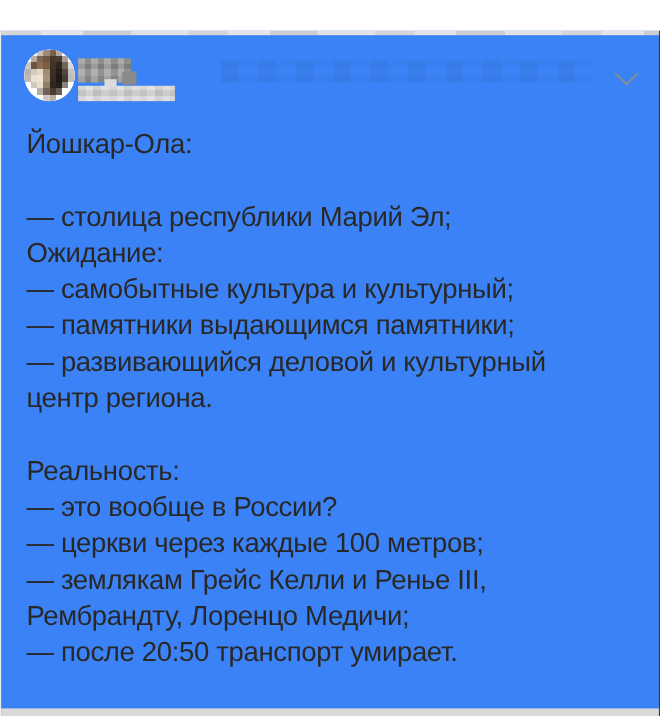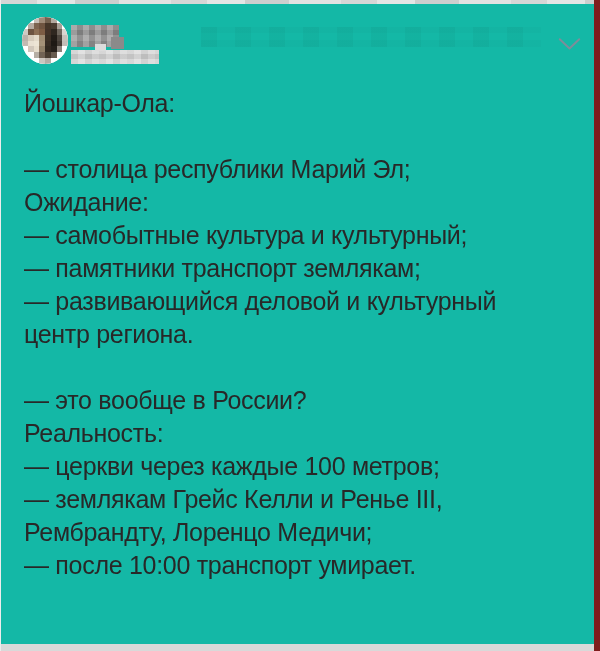--- a/index.html
+++ b/index.html
@@ -2,22 +2,22 @@
 <html><head>
 <meta charset="utf-8">
 <style>
   html,body{margin:0;padding:0;}
   body{
     width:600px;height:651px;position:relative;overflow:hidden;
     background:#ffffff;
     font-family:"Liberation Sans", sans-serif;
   }
   .card{
-    position:absolute;inset:0;background:#14b8a6;
-    border-left:1px solid #ededed;border-right:6px solid #7f1d1d;
+    position:absolute;inset:0;background:#3b82f6;
+    border-left:1px solid #ededed;border-right:1px solid #7f1d1d;margin-top:28px;
   }
   
   .top-band{
     position:absolute;top:0;left:0;right:0;height:4px;
     background:repeating-linear-gradient(90deg,
       #d6d6d6 0 36px,#e5e5e5 36px 74px,#cecece 74px 118px,#e2e2e2 118px 170px);
   }
   .bottom-band{
     position:absolute;bottom:0;left:0;right:0;height:7px;background:#d9d9d9;
   }
@@ -133,26 +133,26 @@
       <polyline points="2,2 13,12.5 24,2" stroke="currentColor" stroke-width="2.2" stroke-linecap="round" stroke-linejoin="round"></polyline>
     </svg>
   </div>
 
   <div class="tweet-text">
     <div class="line">Йошкар-Ола:</div>
     <div class="line"></div>
     <div class="line">— столица республики Марий Эл;</div>
     <div class="line">Ожидание:</div>
     <div class="line">— самобытные культура и культурный;</div>
-    <div class="line">— памятники транспорт землякам;</div>
+    <div class="line">— памятники выдающимся памятники;</div>
     <div class="line">— развивающийся деловой и культурный</div>
     <div class="line">центр региона.</div>
     <div class="line"></div>
+    <div class="line">Реальность:</div>
     <div class="line">— это вообще в России?</div>
-    <div class="line">Реальность:</div>
     <div class="line">— церкви через каждые 100 метров;</div>
     <div class="line">— землякам Грейс Келли и Ренье III,</div>
     <div class="line">Рембрандту, Лоренцо Медичи;</div>
-    <div class="line">— после 10:00 транспорт умирает.</div>
+    <div class="line">— после 20:50 транспорт умирает.</div>
   </div>
 
   <div class="bottom-band"></div>
 </div>
 
 </body></html>

